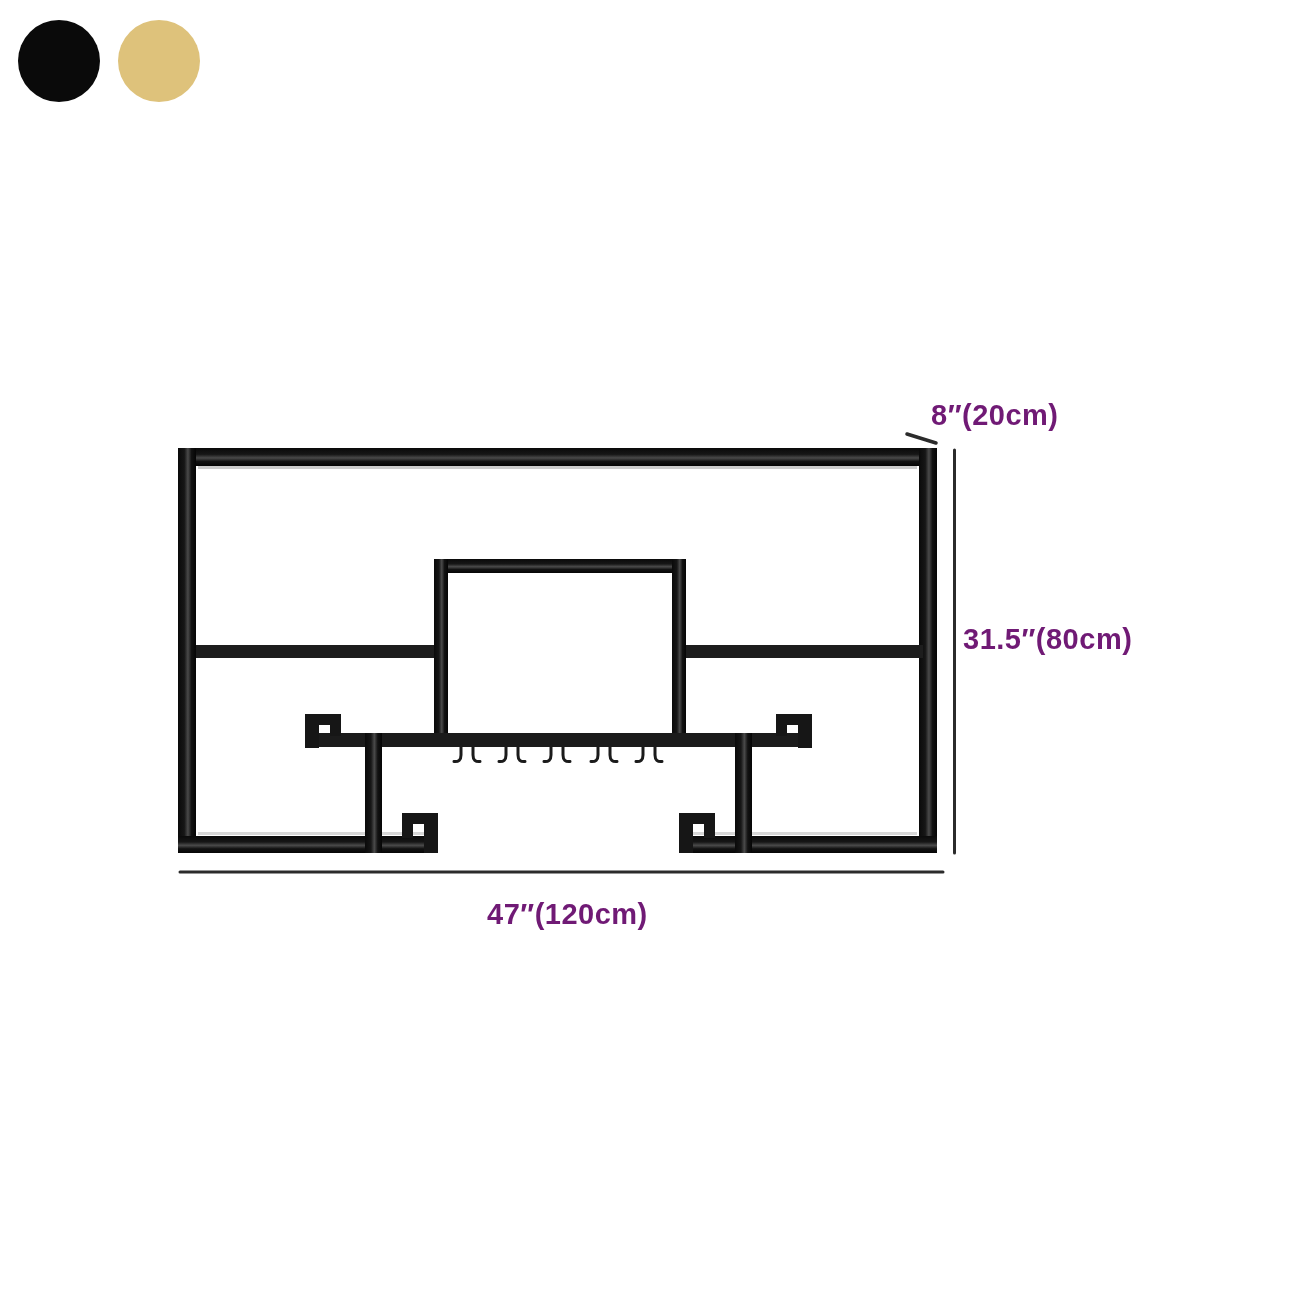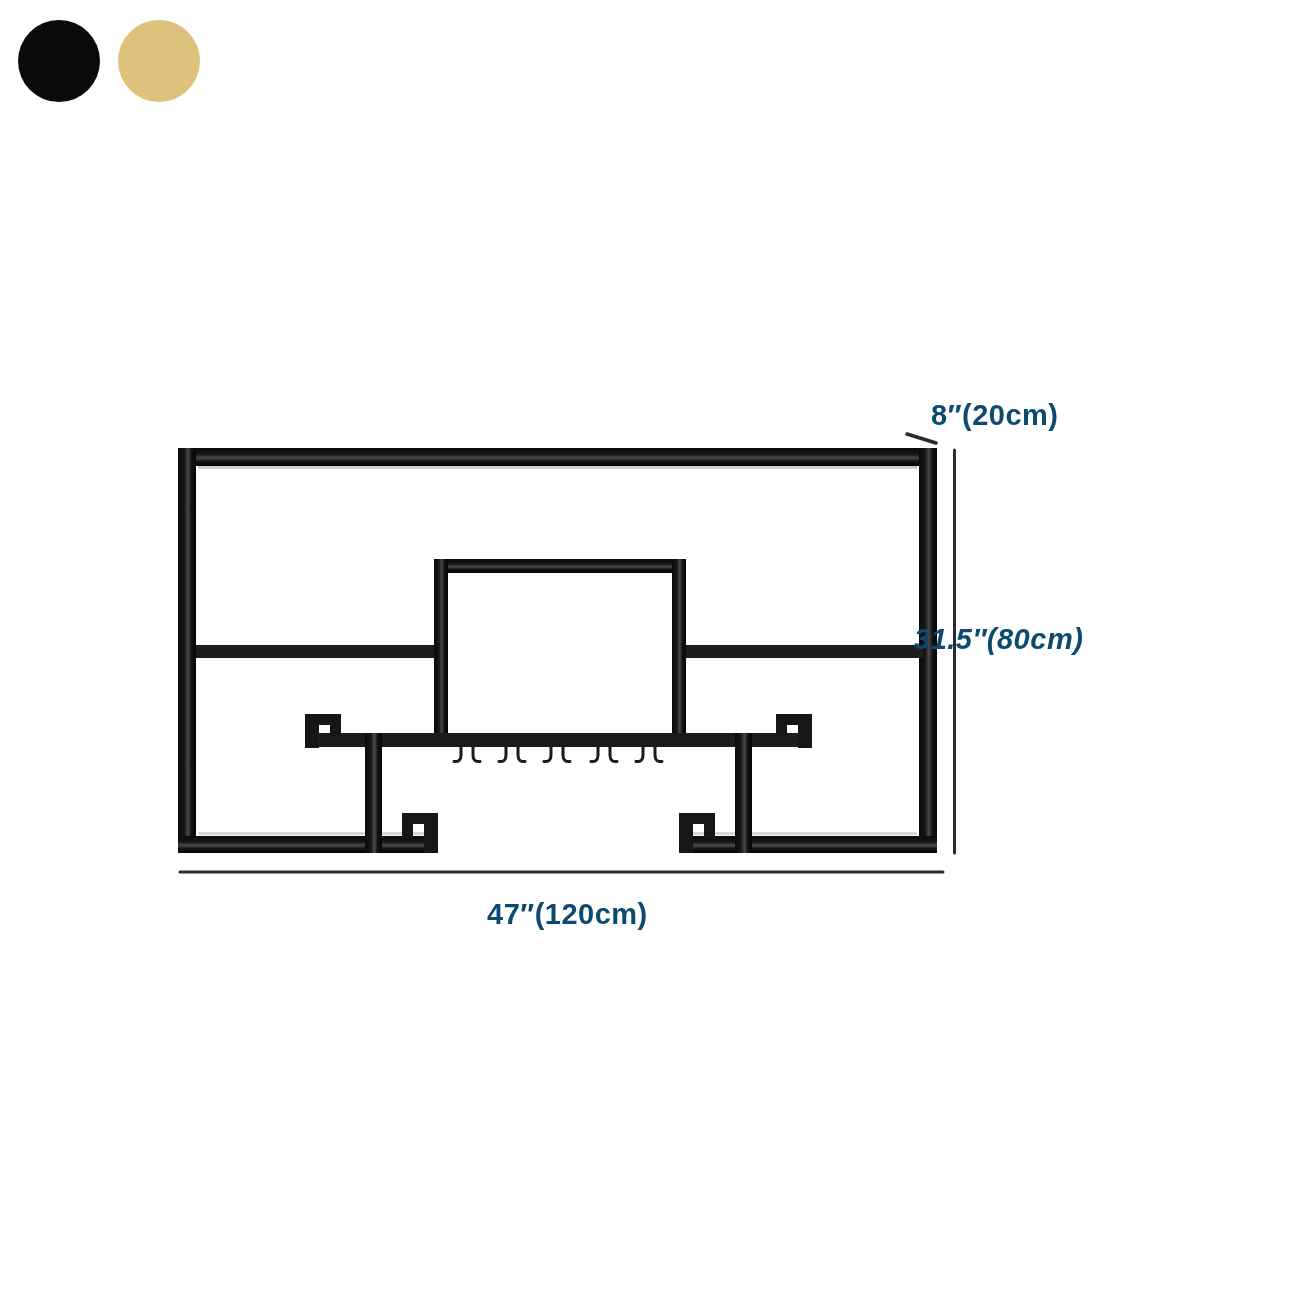--- a/index.html
+++ b/index.html
@@ -21,29 +21,29 @@
   .swatch.black { left: 18px; }
   .swatch.gold  { left: 118px; }
   .diagram-svg {
     position: absolute;
     left: 0; top: 0;
     width: 1300px;
     height: 1300px;
   }
   .dim-label {
     position: absolute;
-    color: #0c4a6e;
+    color: #701a75;
     font-size: 29px;
     font-weight: 600;
     letter-spacing: 0.5px;
     white-space: nowrap;
     line-height: 34px;
   }
   .dim-label.depth  { left: 931px; top: 398px; }
-  .dim-label.height { left: 914px; top: 622px; font-style: italic; }
+  .dim-label.height { left: 963px; top: 622px; }
   .dim-label.width  { left: 487px; top: 897px; text-align: center; }
 </style>
 </head>
 <body>
 
 <div id="stage">
 
   <div class="swatch black" style="background-color: rgb(10, 10, 10);"></div>
   <div class="swatch gold" style="background-color: rgb(222, 194, 123);"></div>
 

